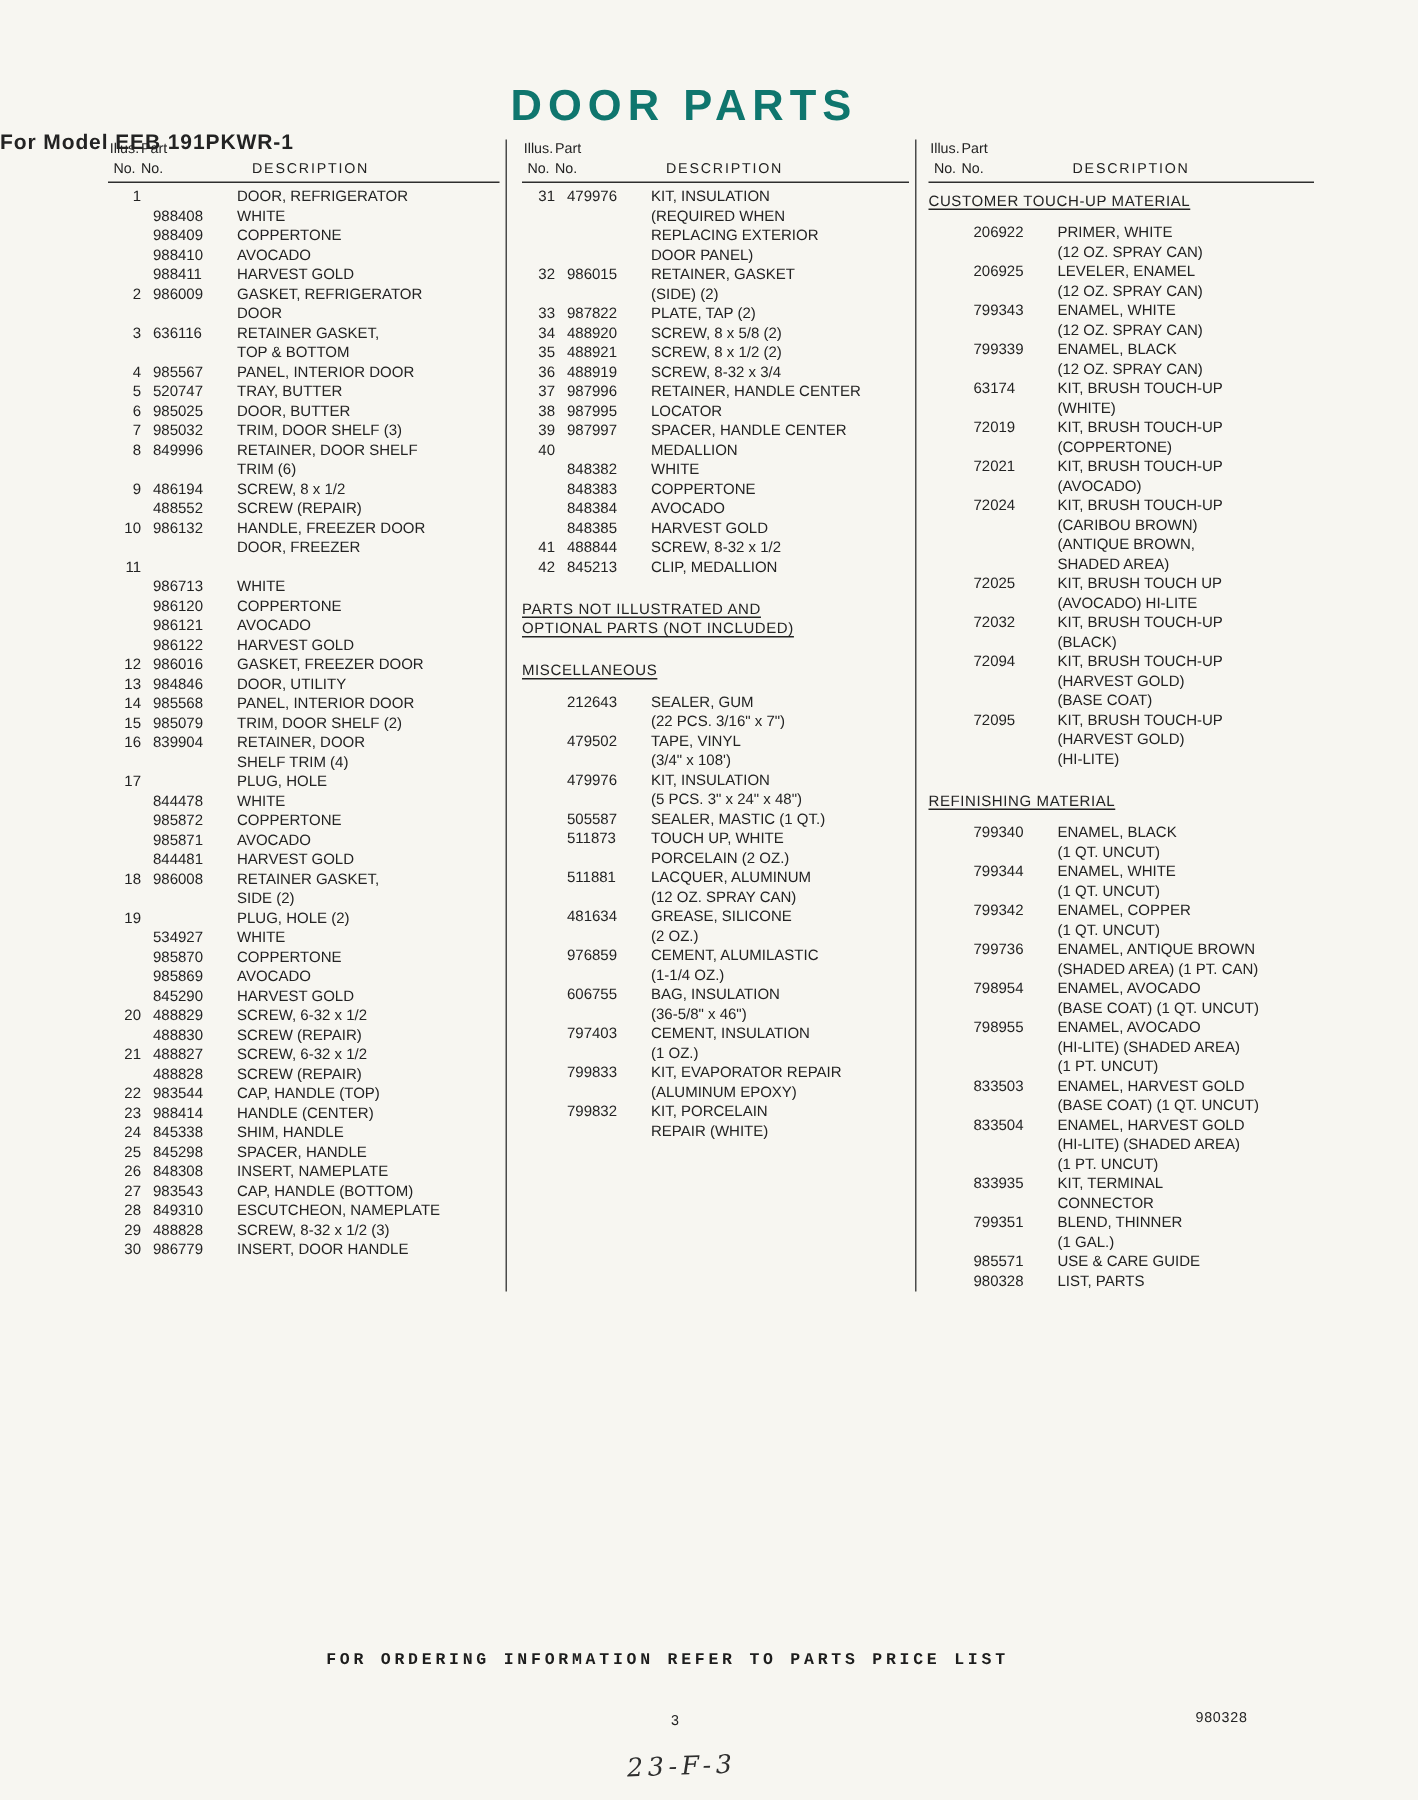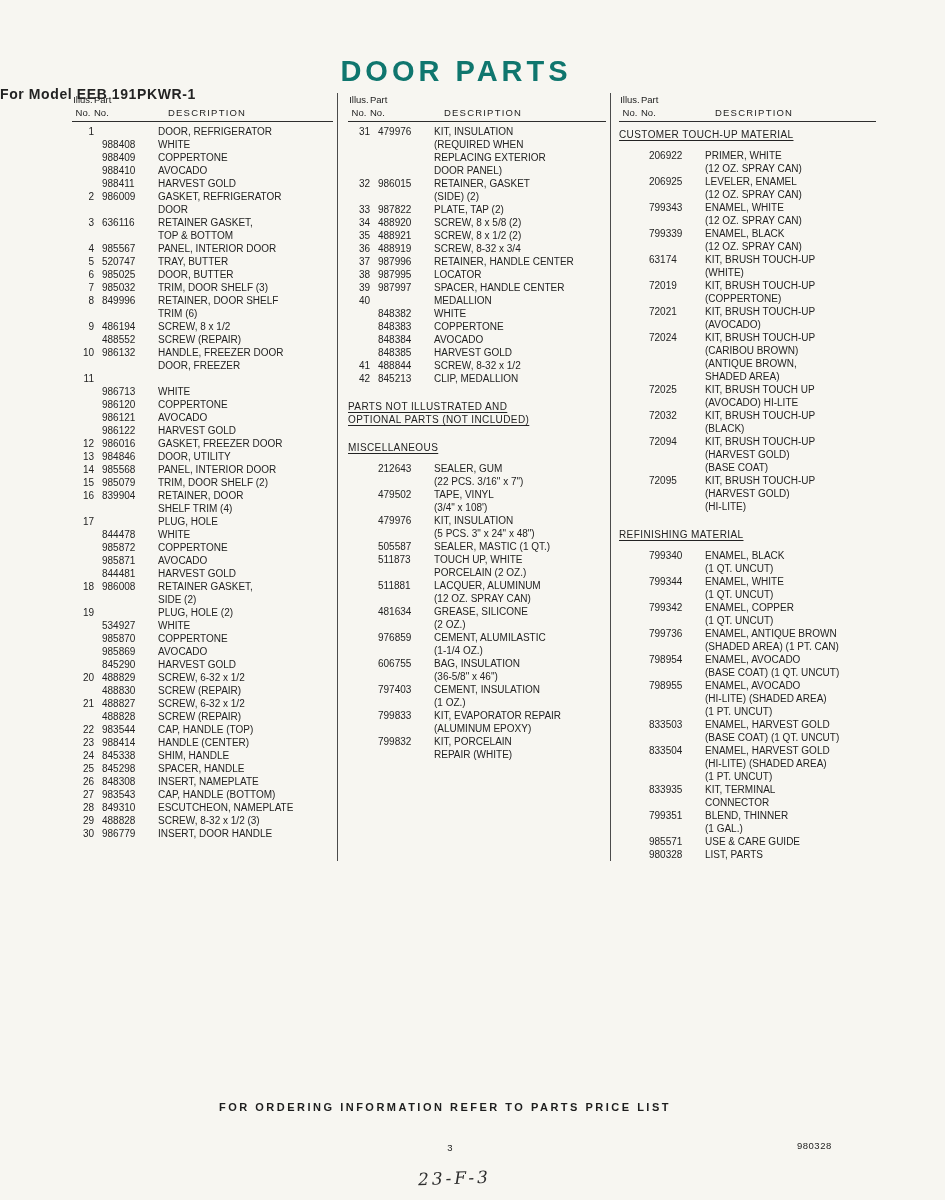--- a/index.html
+++ b/index.html
@@ -35,21 +35,21 @@
   .c-part{flex:none;width:56px;}
   .c-desc{flex:1;white-space:pre-line;}
   .section-label{
     font-size:10px;line-height:13px;margin:15px 0 8px 0;
     text-decoration:underline;text-underline-offset:2px;
     white-space:pre-line;letter-spacing:0.4px;
   }
   .col-rows > .section-label:first-child{margin-top:6px;}
   .ordering-note{
     position:absolute;top:1101px;left:0;width:890px;text-align:center;
-    font-size:11px;font-weight:700;letter-spacing:2.5px;color:#1d1d1d;
+    font-size:11px;font-weight:700;letter-spacing:2.5px;color:#1d1d1d;font-family:Liberation Mono, monospace;
   }
   .page-number{position:absolute;top:1142px;left:0;width:900px;text-align:center;font-size:9.5px;}
   .doc-number{position:absolute;top:1140px;left:797px;font-size:9.5px;letter-spacing:0.5px;}
   .handwritten{
     position:absolute;top:1168px;left:418px;
     font-family:"DejaVu Serif", serif;font-style:italic;
     font-size:17px;letter-spacing:3px;color:#2e2e2e;
     transform:rotate(-2deg);
   }
 </style>

